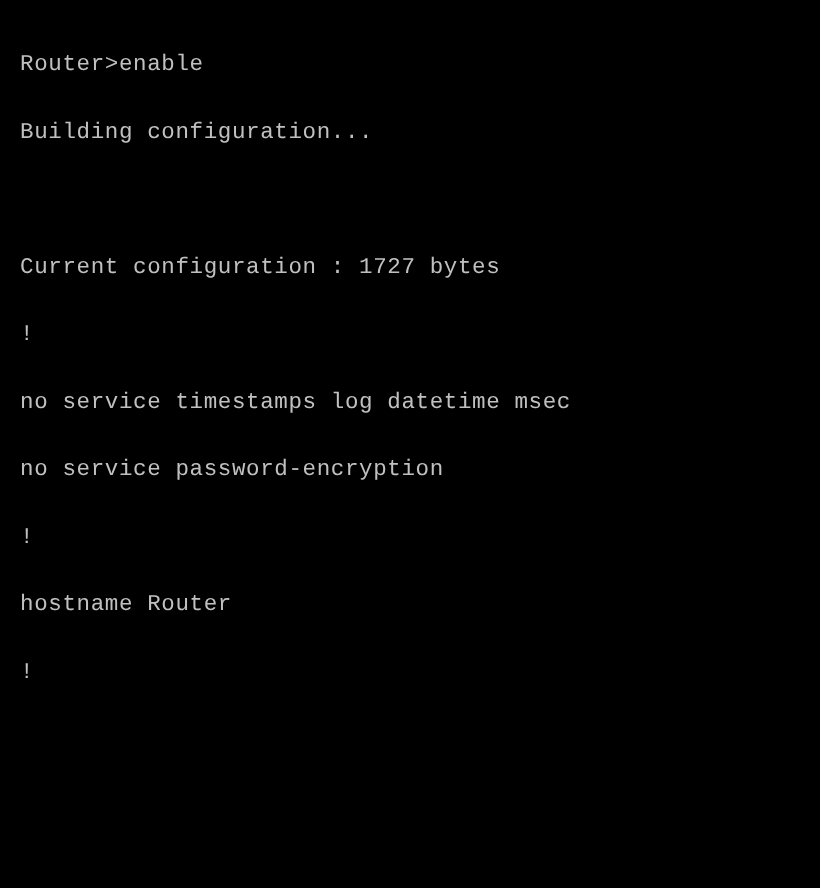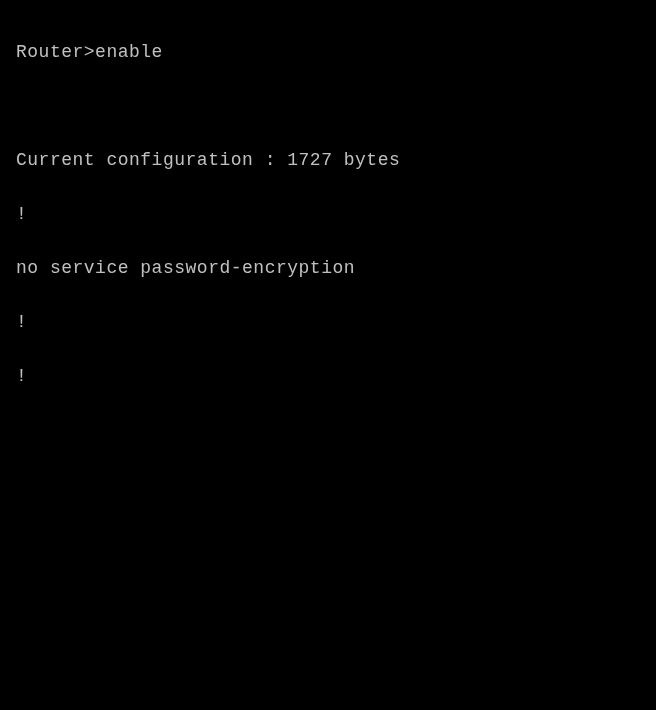--- a/index.html
+++ b/index.html
@@ -26,25 +26,28 @@
       display: block;
       min-height: 1.5em;
       font-family: Liberation Mono, monospace;
     }
   </style>
 </head>
 <body>
 
 <div class="terminal">
 <span class="line">Router&gt;enable</span>
+<span class="line">Building configuration...</span>
 <span class="line"></span>
 <span class="line">Current configuration : 1727 bytes</span>
 <span class="line">!</span>
+<span class="line">no service timestamps log datetime msec</span>
 <span class="line">no service password-encryption</span>
 <span class="line">!</span>
+<span class="line">hostname Router</span>
 <span class="line">!</span>
 
 
 
 
 
 
 
 
 

